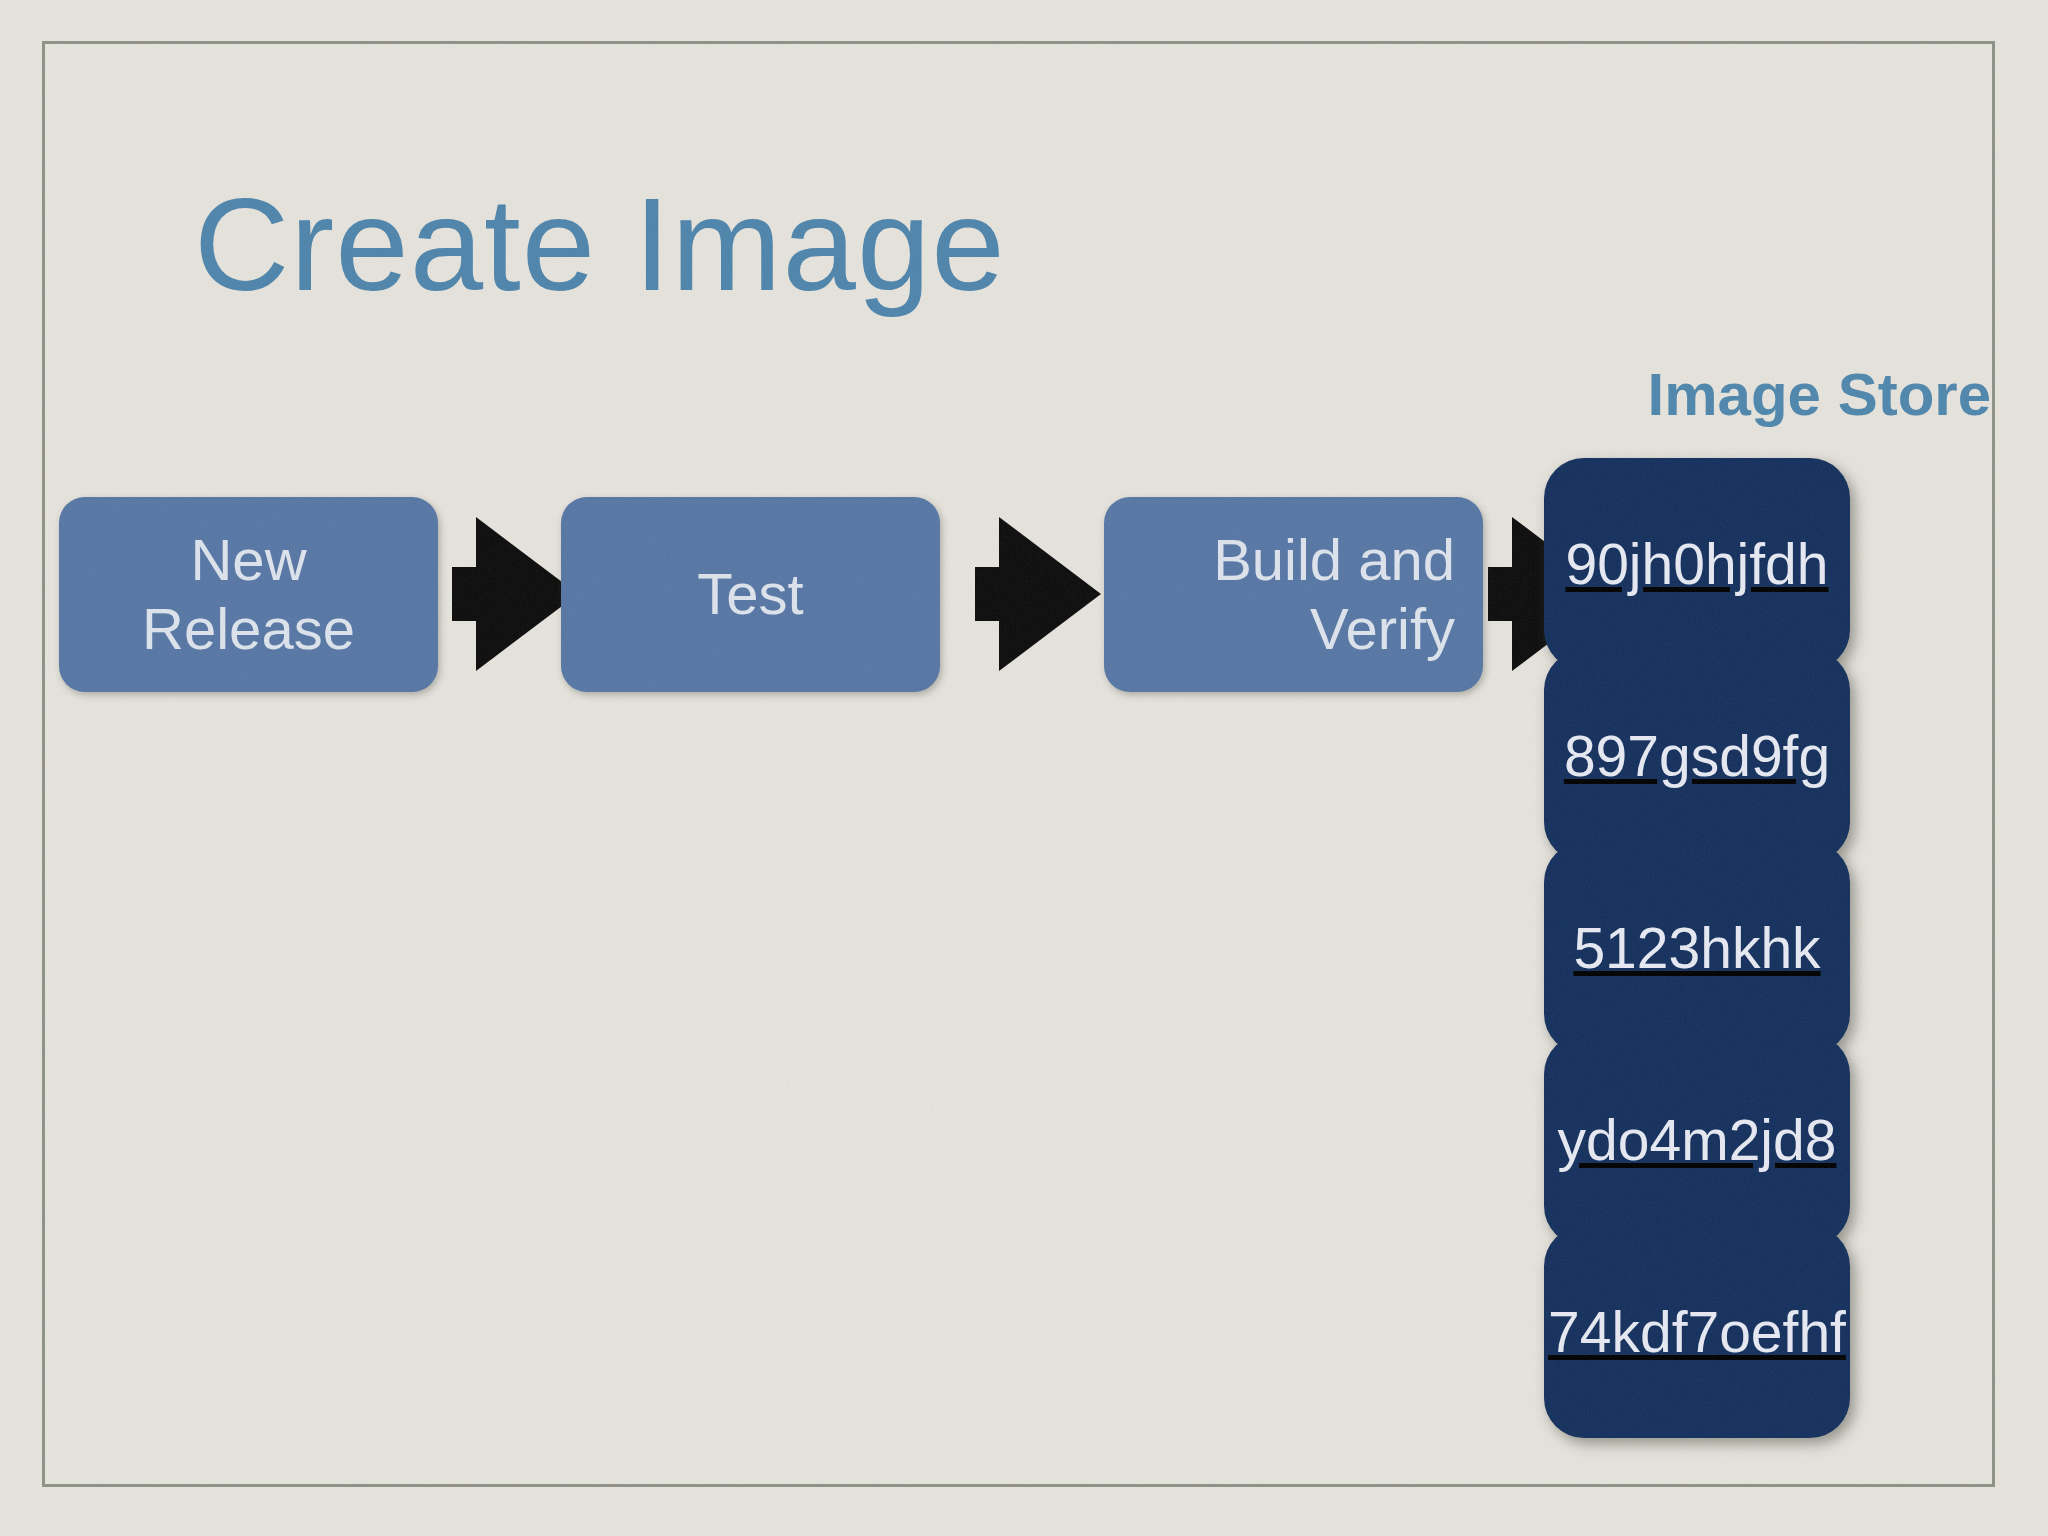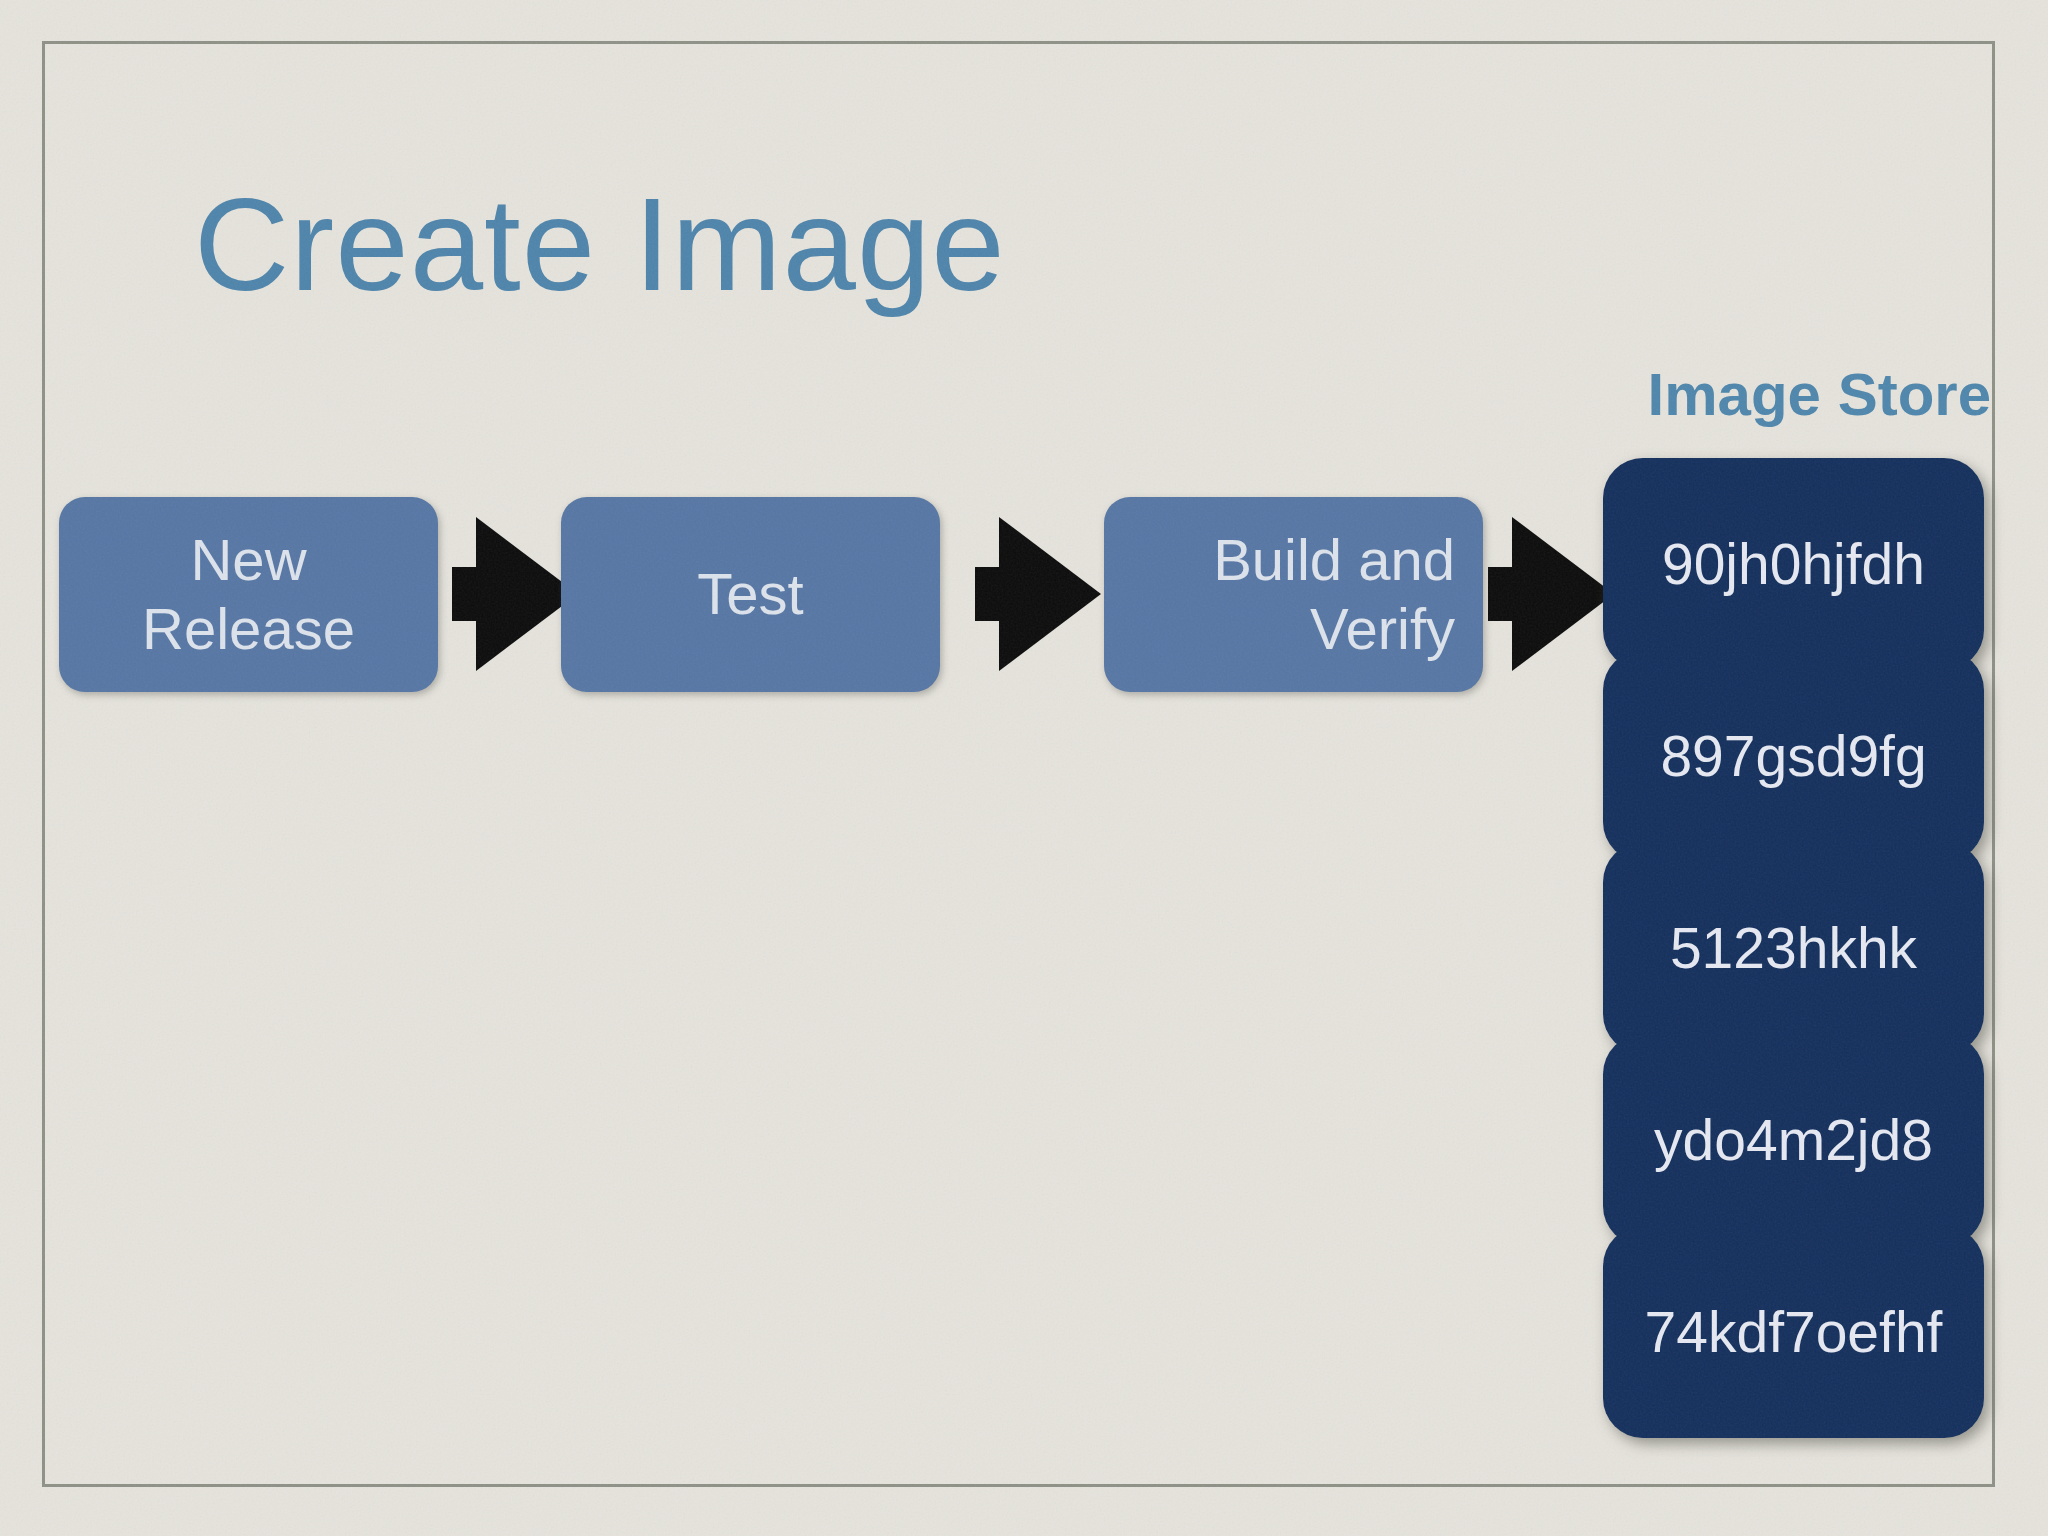--- a/index.html
+++ b/index.html
@@ -87,24 +87,25 @@
     left: 1610px;
     top: 360px;
     width: 381px;
     text-align: right;
     font-size: 60px;
     font-weight: bold;
     color: #4e86ac;
   }
   .stack {
     position: absolute;
-    left: 1603px;
+    left: 1544px;
     top: 458px;
-    width: 381px;
+    width: 306px;
     filter: drop-shadow(5px 6px 7px rgba(70, 70, 60, 0.5));
+    text-decoration: underline;
   }
   .cell {
     box-sizing: border-box;
     height: 212px;
     border-radius: 40px;
     background: #132f5c;
     display: flex;
     align-items: center;
     justify-content: center;
     color: #e6e9f2;

